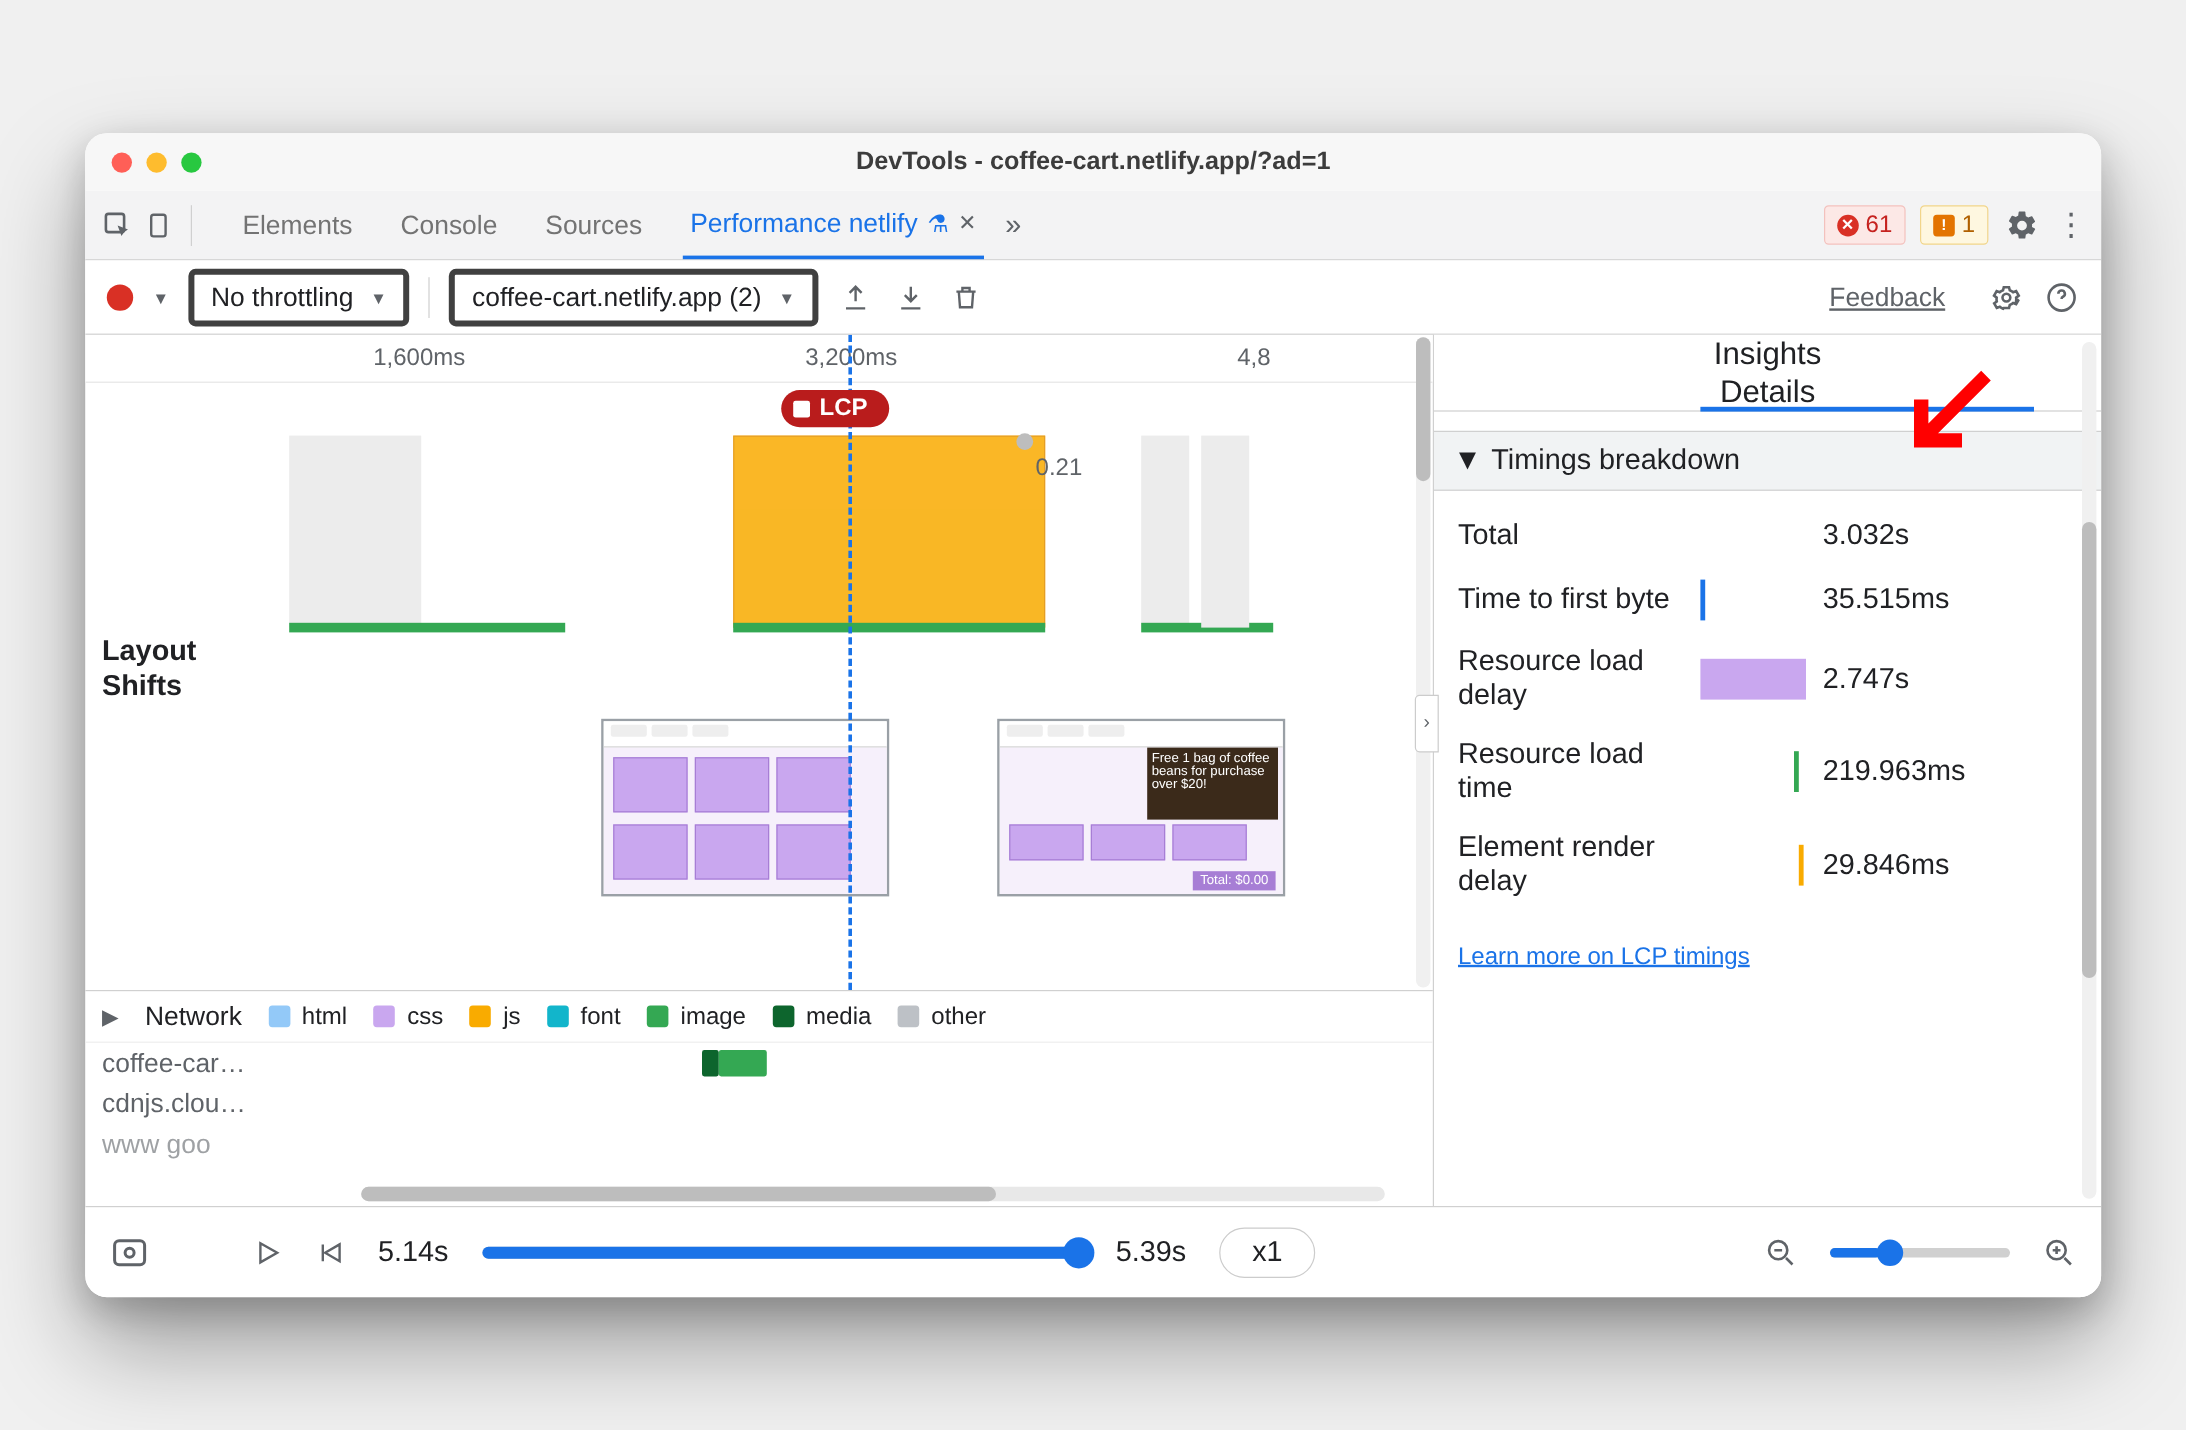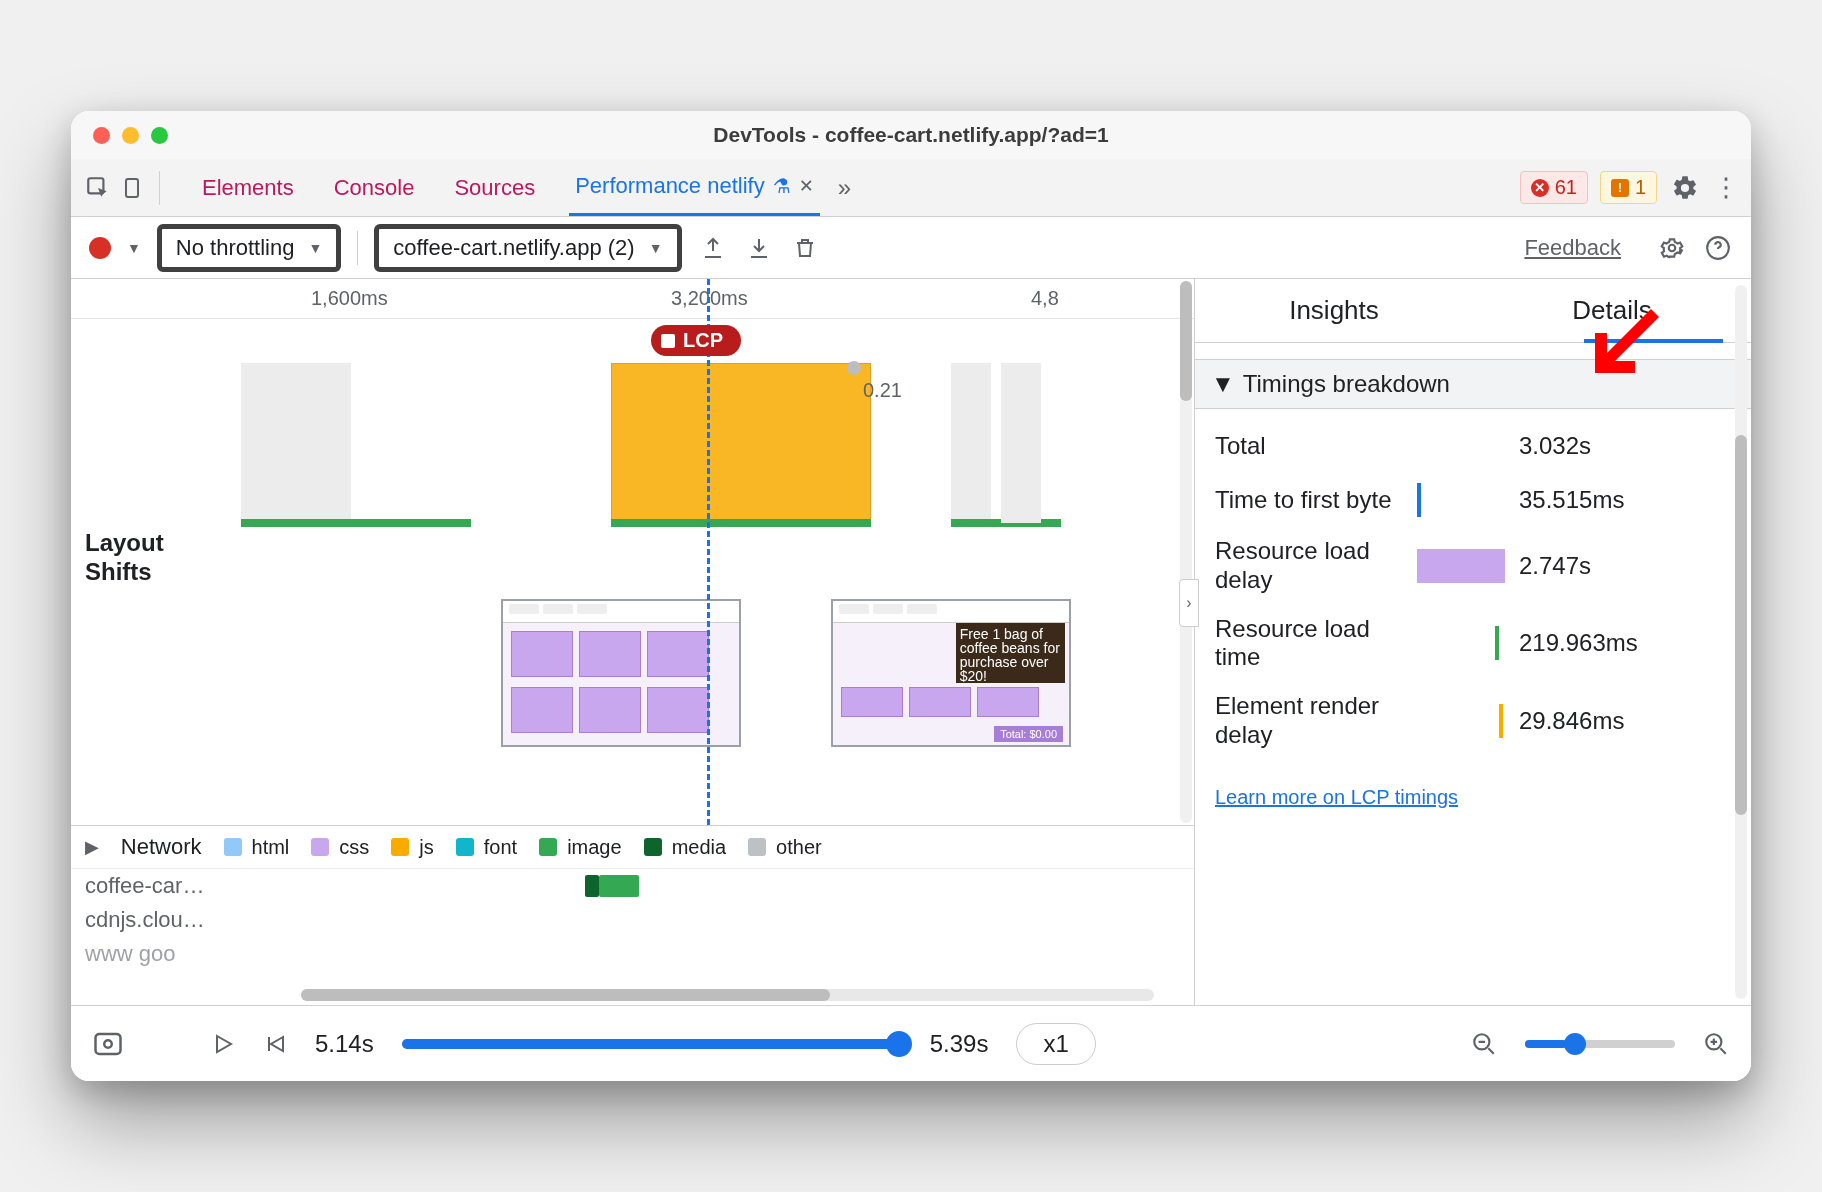--- a/index.html
+++ b/index.html
@@ -68,21 +68,21 @@
     display:flex;
     gap: 28px;
     margin-left: 24px;
     height: 100%;
     align-items: center;
   }
   .tab {
     height:100%;
     display:flex;
     align-items:center;
-    color:#be185d;
+    color:#737373;
     cursor:pointer;
     position:relative;
     gap:8px;
     padding: 0 6px;
   }
   .tab.active {
     color:#1a73e8;
     border-bottom: 3px solid #1a73e8;
   }
   .tab-close { font-size: 18px; color:#5f6368; }
@@ -156,21 +156,21 @@
     z-index:5;
   }
   .thumb{
     position:absolute;width:240px;height:148px;border:2px solid #9aa0a6;background:#fff;top:280px;
     display:flex;flex-direction:column;overflow:hidden;
   }
   .thumb .th-top{height:22px;background:#fff;border-bottom:1px solid #ccc;display:flex;gap:4px;padding:3px 6px;}
   .thumb .th-top span{width:30px;height:10px;background:#eee;border-radius:2px;}
   .thumb .th-body{flex:1;display:flex;flex-wrap:wrap;gap:6px;padding:8px;background:#f6f0fb;}
   .thumb .th-body .cell{width:62px;height:46px;background:#c9a7ef;border:1px solid #a77ed5;}
-  .thumb2 .promo{position:absolute;top:22px;right:4px;left:52%;height:60px;background:#3b2a1a;color:#fff;font-size:14px;padding:4px;line-height:1;}
+  .thumb2 .promo{position:absolute;top:22px;right:4px;left:52%;height:60px;background:#3b2a1a;color:#fff;font-size:11px;padding:4px;line-height:1;}
   .thumb2 .th-body .cell{height:30px;}
   .thumb2 .total{position:absolute;bottom:3px;right:6px;background:#a77ed5;color:#fff;font-size:11px;padding:2px 6px;}
   .playhead{
     position:absolute;top:0;bottom:0;left:636px;width:0;
     border-left:3px dashed #1a73e8;z-index:4;
   }
   
   .network{
     border-top:1px solid #d0d0d0;
     font-size:22px;
@@ -192,21 +192,21 @@
   .net-chunk{position:absolute;top:2px;height:22px;border-radius:2px;}
   .hscroll{
     position:absolute;bottom:4px;left:230px;right:40px;height:12px;background:#e8e8e8;border-radius:6px;
   }
   .hscroll .thumb-bar{position:absolute;left:0;width:62%;height:100%;background:#bdbdbd;border-radius:6px;}
   .timeline .vscroll{
     position:absolute;top:2px;right:2px;bottom:2px;width:12px;background:#f0f0f0;border-radius:6px;
   }
   .timeline .vscroll .vt{position:absolute;left:0;right:0;top:0;height:120px;background:#bdbdbd;border-radius:6px;}
   
-  .rtabs{height:64px;display:flex;border-bottom:1px solid #d0d0d0;position:relative;}
+  .rtabs{height:64px;display:flex;border-bottom:1px solid #d0d0d0;position:relative;flex-direction:column;}
   .rtab{flex:1;display:flex;align-items:center;justify-content:center;font-size:26px;color:#202124;cursor:pointer;position:relative;}
   .rtab.active{font-weight:500;}
   .rtab.active::after{content:'';position:absolute;left:40%;right:10%;bottom:-1px;height:4px;background:#1a73e8;}
   .red-arrow{
     position:absolute; right:84px; top:18px; z-index:20;
     color:#ff0000;
   }
   .red-arrow svg{width:80px;height:80px;}
   .section-head{
     background:#f1f3f4;border-top:1px solid #d0d0d0;border-bottom:1px solid #d0d0d0;

